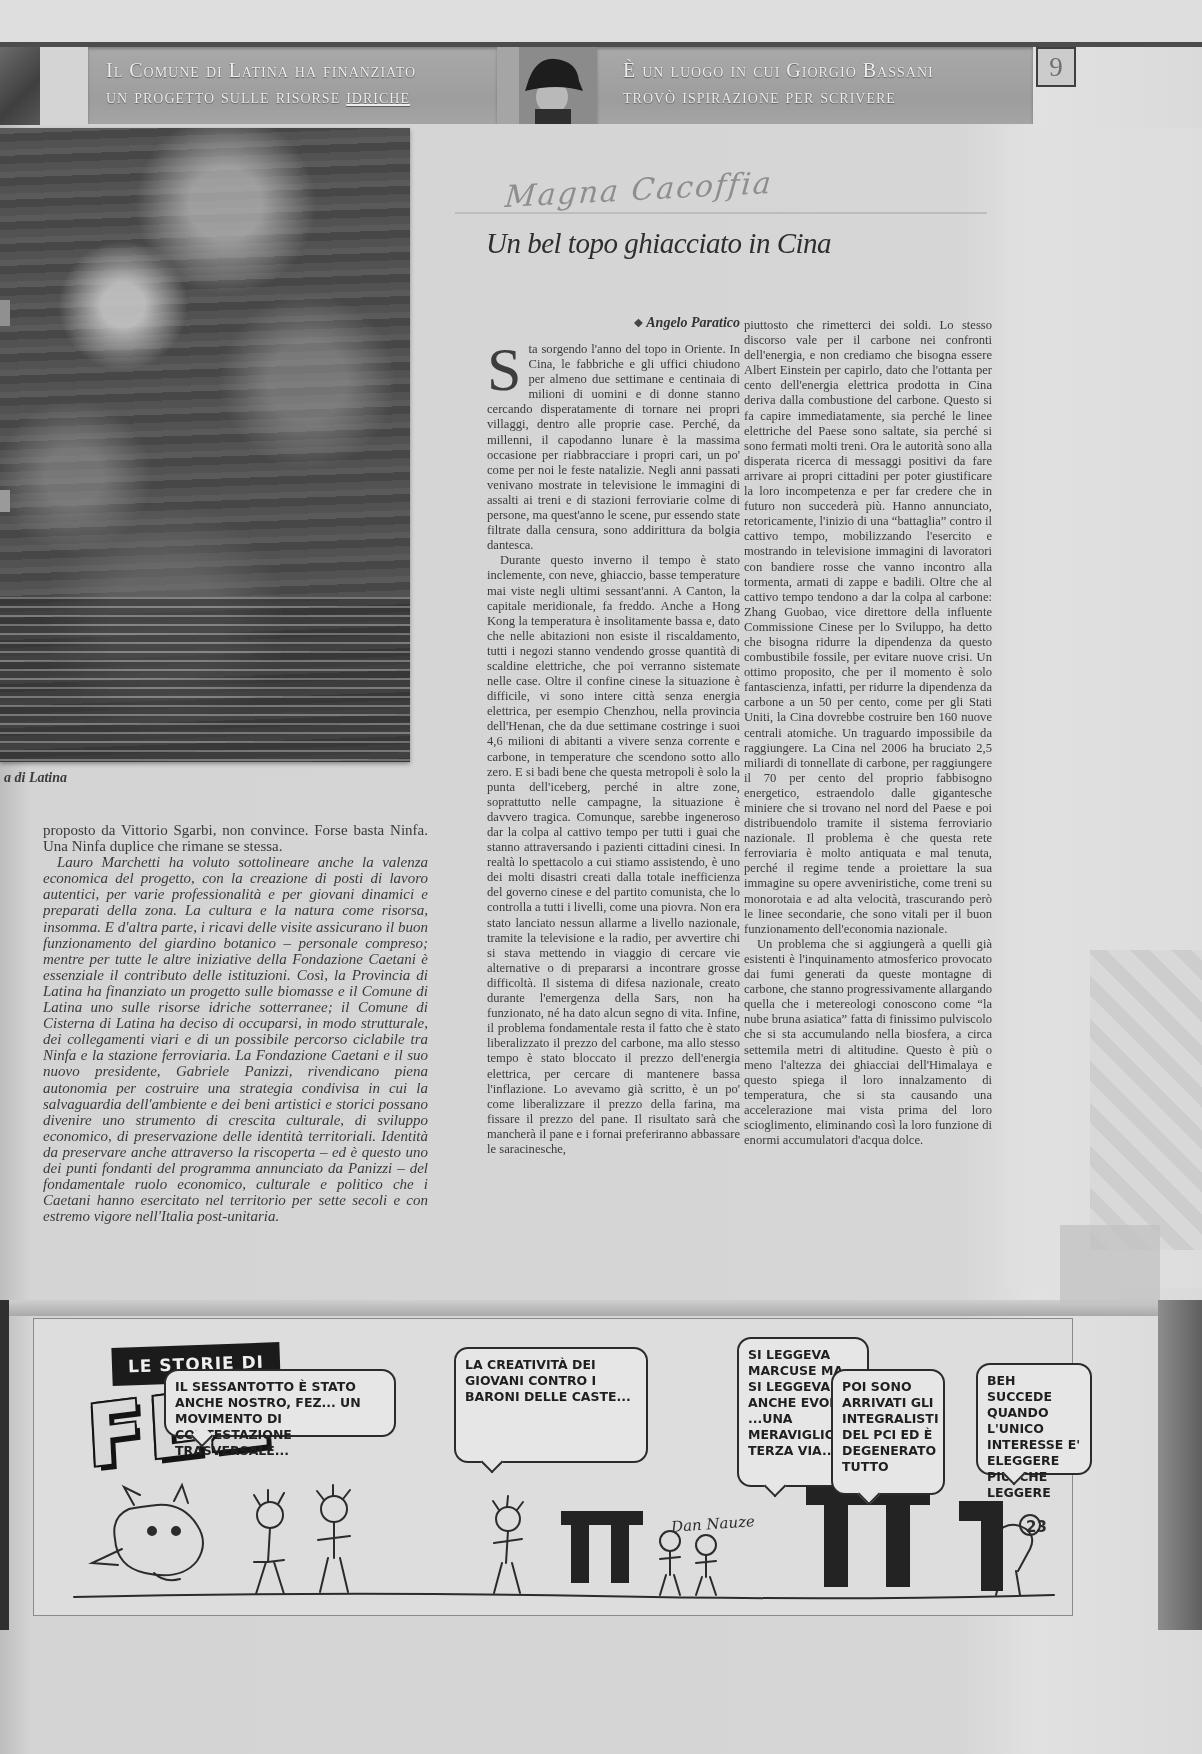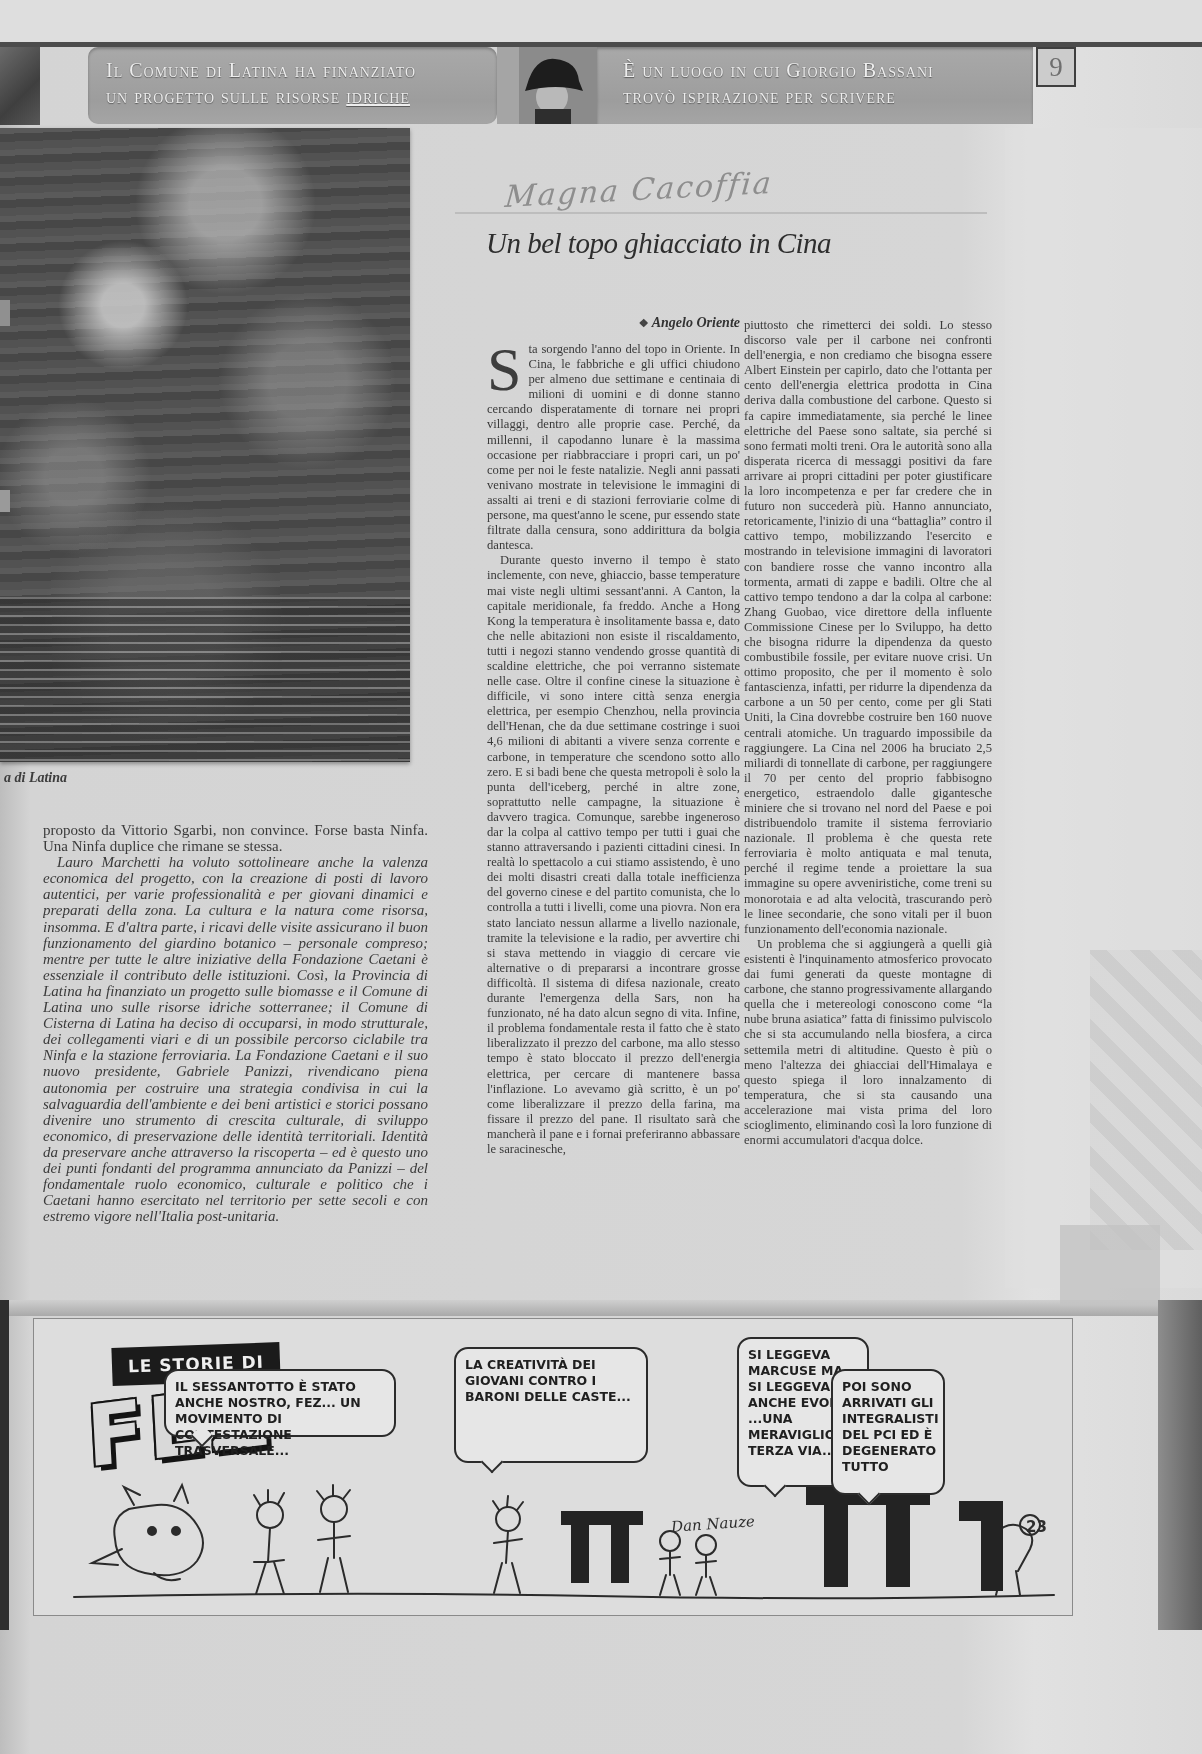--- a/index.html
+++ b/index.html
@@ -7,21 +7,21 @@
         background:linear-gradient(90deg,#bdbdbd 0,#d4d4d4 2.5%,#d6d6d6 80%,#e1e1e1 86%,#dadada 100%);
         font-family:"Liberation Serif",serif;color:#3a3a3a;}
   .artifact{position:absolute;}
   
   .topstrip{position:absolute;left:0;top:0;width:1202px;height:42px;background:#dedede;}
   .topline{position:absolute;left:0;top:42px;width:1202px;height:5px;background:#4c4c4c;}
   .corner-photo{position:absolute;left:0;top:47px;width:40px;height:78px;
       background:linear-gradient(135deg,#6b6b6b,#3f3f3f 60%,#575757);}
   .banner{position:absolute;top:47px;height:77px;background:linear-gradient(180deg,#a9a9a9,#9d9d9d 70%,#a5a5a5);
       box-shadow:inset 0 2px 3px rgba(0,0,0,.25);}
-  .banner-left{left:88px;width:409px;padding:10px 8px 0 18px;box-sizing:border-box;border-radius:10px;}
+  .banner-left{left:88px;width:409px;padding:10px 8px 0 18px;box-sizing:border-box;}
   .banner-right{left:597px;width:436px;padding:10px 0 0 26px;box-sizing:border-box;}
   .banner-line{font-variant:small-caps;letter-spacing:1px;font-size:20px;line-height:26px;
       color:#ededed;text-shadow:0 1px 1px #5c5c5c, 0 0 1px #777;}
   .banner-line .u{text-decoration:underline;}
   .bassani{position:absolute;left:497px;top:47px;width:100px;height:77px;overflow:hidden;}
   .pagenum-box{position:absolute;left:1036px;top:47px;width:40px;height:40px;background:#cccccc;
       border:2px solid #3f3f3f;box-sizing:border-box;text-align:center;font-size:27px;line-height:36px;
       color:#6f6f6f;font-family:"Liberation Serif",serif;}
   
   .photo{position:absolute;left:0;top:128px;width:410px;height:634px;
@@ -130,21 +130,21 @@
   <div class="photo">
     <div class="water"></div>
   </div>
   <div class="caption">a di Latina</div>
 
   <div class="rubric-script">Magna Cacoffia</div>
   <div class="title-rule"></div>
   <h1 class="headline">Un bel topo ghiacciato in Cina</h1>
   <div class="byline">
     <span class="orn">❖</span>
-    <span>Angelo Oriente</span>
+    <span>Angelo Paratico</span>
   </div>
 
   <div class="col col1">
     <p><span class="dropcap">S</span><span>ta sorgendo l'anno del topo in Oriente. In Cina, le fabbriche e gli uffici chiudono per almeno due settimane e centinaia di milioni di uomini e di donne stanno cercando disperatamente di tornare nei propri villaggi, dentro alle proprie case. Perché, da millenni, il capodanno lunare è la massima occasione per riabbracciare i propri cari, un po' come per noi le feste natalizie. Negli anni passati venivano mostrate in televisione le immagini di assalti ai treni e di stazioni ferroviarie colme di persone, ma quest'anno le scene, pur essendo state filtrate dalla censura, sono addirittura da bolgia dantesca.</span></p>
     <p class="indent">Durante questo inverno il tempo è stato inclemente, con neve, ghiaccio, basse temperature mai viste negli ultimi sessant'anni. A Canton, la capitale meridionale, fa freddo. Anche a Hong Kong la temperatura è insolitamente bassa e, dato che nelle abitazioni non esiste il riscaldamento, tutti i negozi stanno vendendo grosse quantità di scaldine elettriche, che poi verranno sistemate nelle case. Oltre il confine cinese la situazione è difficile, vi sono intere città senza energia elettrica, per esempio Chenzhou, nella provincia dell'Henan, che da due settimane costringe i suoi 4,6 milioni di abitanti a vivere senza corrente e carbone, in temperature che scendono sotto allo zero. E si badi bene che questa metropoli è solo la punta dell'iceberg, perché in altre zone, soprattutto nelle campagne, la situazione è davvero tragica. Comunque, sarebbe ingeneroso dar la colpa al cattivo tempo per tutti i guai che stanno attraversando i pazienti cittadini cinesi. In realtà lo spettacolo a cui stiamo assistendo, è uno dei molti disastri creati dalla totale inefficienza del governo cinese e del partito comunista, che lo controlla a tutti i livelli, come una piovra. Non era stato lanciato nessun allarme a livello nazionale, tramite la televisione e la radio, per avvertire chi si stava mettendo in viaggio di cercare vie alternative o di prepararsi a incontrare grosse difficoltà. Il sistema di difesa nazionale, creato durante l'emergenza della Sars, non ha funzionato, né ha dato alcun segno di vita. Infine, il problema fondamentale resta il fatto che è stato liberalizzato il prezzo del carbone, ma allo stesso tempo è stato bloccato il prezzo dell'energia elettrica, per cercare di mantenere bassa l'inflazione. Lo avevamo già scritto, è un po' come liberalizzare il prezzo della farina, ma fissare il prezzo del pane. Il risultato sarà che mancherà il pane e i fornai preferiranno abbassare le saracinesche,</p>
   </div>
 
   <div class="col col2">
     <p>piuttosto che rimetterci dei soldi. Lo stesso discorso vale per il carbone nei confronti dell'energia, e non crediamo che bisogna essere Albert Einstein per capirlo, dato che l'ottanta per cento dell'energia elettrica prodotta in Cina deriva dalla combustione del carbone. Questo si fa capire immediatamente, sia perché le linee elettriche del Paese sono saltate, sia perché si sono fermati molti treni. Ora le autorità sono alla disperata ricerca di messaggi positivi da fare arrivare ai propri cittadini per poter giustificare la loro incompetenza e per far credere che in futuro non succederà più. Hanno annunciato, retoricamente, l'inizio di una “battaglia” contro il cattivo tempo, mobilizzando l'esercito e mostrando in televisione immagini di lavoratori con bandiere rosse che vanno incontro alla tormenta, armati di zappe e badili. Oltre che al cattivo tempo tendono a dar la colpa al carbone: Zhang Guobao, vice direttore della influente Commissione Cinese per lo Sviluppo, ha detto che bisogna ridurre la dipendenza da questo combustibile fossile, per evitare nuove crisi. Un ottimo proposito, che per il momento è solo fantascienza, infatti, per ridurre la dipendenza da carbone a un 50 per cento, come per gli Stati Uniti, la Cina dovrebbe costruire ben 160 nuove centrali atomiche. Un traguardo impossibile da raggiungere. La Cina nel 2006 ha bruciato 2,5 miliardi di tonnellate di carbone, per raggiungere il 70 per cento del proprio fabbisogno energetico, estraendolo dalle gigantesche miniere che si trovano nel nord del Paese e poi distribuendolo tramite il sistema ferroviario nazionale. Il problema è che questa rete ferroviaria è molto antiquata e mal tenuta, perché il regime tende a proiettare la sua immagine su opere avveniristiche, come treni su monorotaia e ad alta velocità, trascurando però le linee secondarie, che sono vitali per il buon funzionamento dell'economia nazionale.</p>
     <p class="indent">Un problema che si aggiungerà a quelli già esistenti è l'inquinamento atmosferico provocato dai fumi generati da queste montagne di carbone, che stanno progressivamente allargando quella che i metereologi conoscono come “la nube bruna asiatica” fatta di finissimo pulviscolo che si sta accumulando nella biosfera, a circa settemila metri di altitudine. Questo è più o meno l'altezza dei ghiacciai dell'Himalaya e questo spiega il loro innalzamento di temperatura, che si sta causando una accelerazione mai vista prima del loro scioglimento, eliminando così la loro funzione di enormi accumulatori d'acqua dolce.</p>
@@ -197,20 +197,21 @@
       </g>
     </svg>
 
     <div class="fez-banner">LE STORIE DI</div>
     <div class="fez-word">FEZ</div>
 
     <div class="bubble b1">IL SESSANTOTTO È STATO ANCHE NOSTRO, FEZ... UN MOVIMENTO DI CONTESTAZIONE TRASVERSALE...</div>
     <div class="bubble b2">LA CREATIVITÀ DEI GIOVANI CONTRO I BARONI DELLE CASTE...</div>
     <div class="bubble b3">SI LEGGEVA MARCUSE MA SI LEGGEVA ANCHE EVOLA ...UNA MERAVIGLIOSA TERZA VIA...</div>
     <div class="bubble b4">POI SONO ARRIVATI GLI INTEGRALISTI DEL PCI ED È DEGENERATO TUTTO</div>
+    <div class="bubble b5">BEH SUCCEDE QUANDO L'UNICO INTERESSE E' ELEGGERE PIU' CHE LEGGERE</div>
 
     <div class="comic-sig">Dan Nauze</div>
     <div class="panel-num">23</div>
   </div>
 
   <div class="artifact ml1"></div>
   <div class="artifact ml2"></div>
   <div class="artifact mr-light"></div>
   <div class="artifact mr-blotch1"></div>
   <div class="artifact mr-blotch2"></div>

